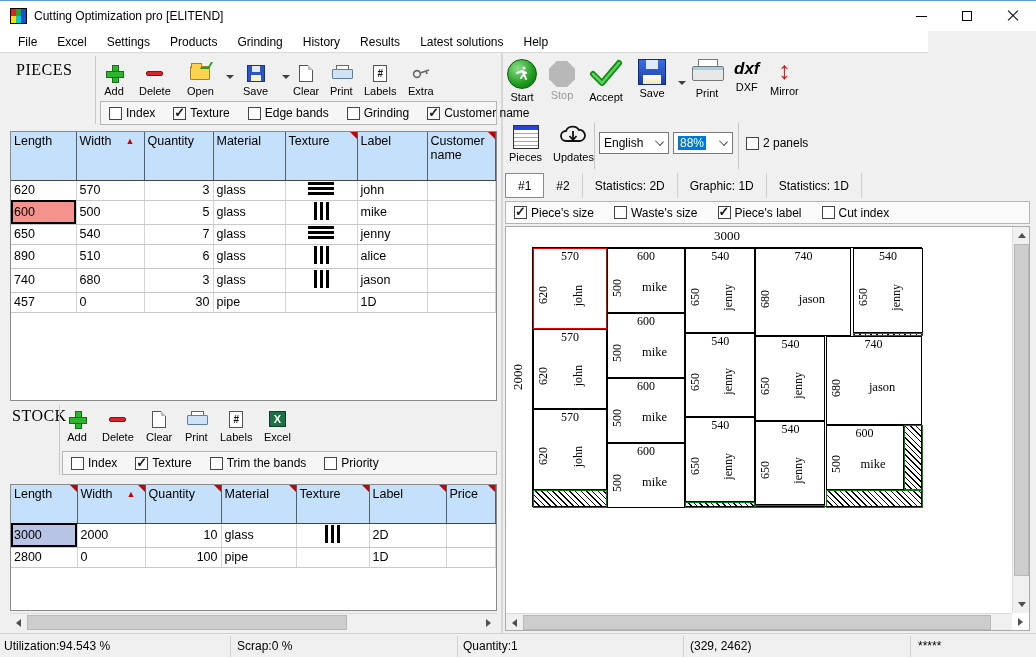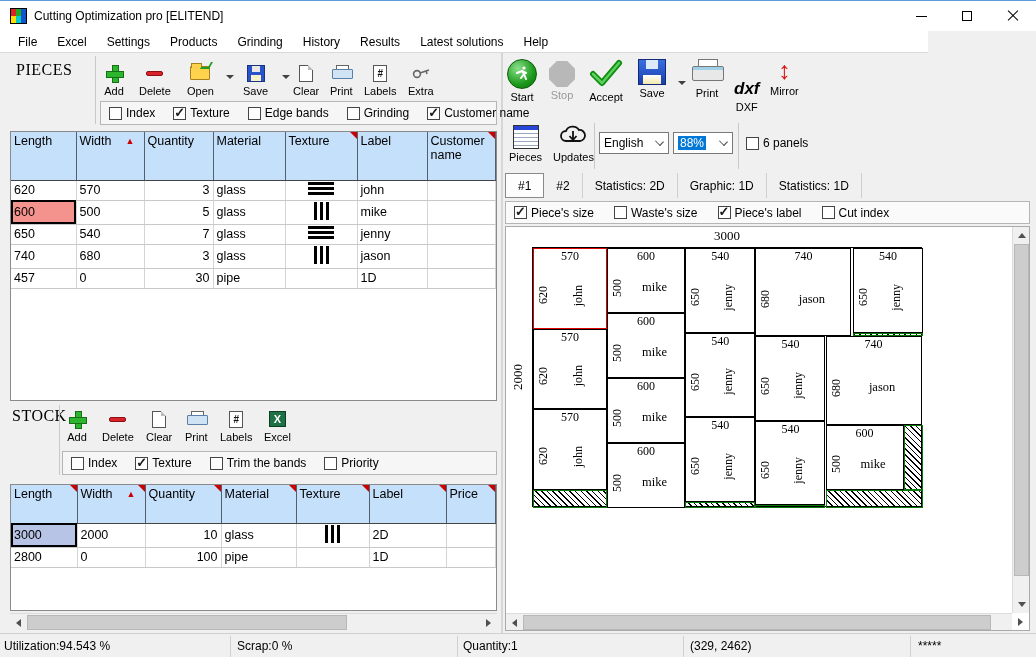--- a/index.html
+++ b/index.html
@@ -307,20 +307,29 @@
         <tr>
           <td>650</td>
           <td>540</td>
           <td class="num">7</td>
           <td>glass</td>
           <td class="cen"><span class="tex-h"></span></td>
           <td>jenny</td>
           <td></td>
         </tr>
         <tr>
+          <td>890</td>
+          <td>510</td>
+          <td class="num">6</td>
+          <td>glass</td>
+          <td class="cen"><span class="tex-v"></span></td>
+          <td>alice</td>
+          <td></td>
+        </tr>
+        <tr>
           <td>740</td>
           <td>680</td>
           <td class="num">3</td>
           <td>glass</td>
           <td class="cen"><span class="tex-v"></span></td>
           <td>jason</td>
           <td></td>
         </tr>
         <tr>
           <td>457</td>
@@ -477,21 +486,21 @@
 </div>
 <div class="tb-btn" style="left:638px;top:58px;">
   <span class="ic-floppy-big"></span>
   <span class="lbl">Save</span>
 </div>
 <span class="caret" style="left:678px;top:80px;"></span>
 <div class="tb-btn" style="left:692px;top:58px;">
   <span class="ic-print-big"></span>
   <span class="lbl">Print</span>
 </div>
-<div class="tb-btn" style="left:734px;top:58px;margin-top:20px;">
+<div class="tb-btn" style="left:734px;top:58px;">
   <span class="dxf-text">dxf</span>
   <span class="lbl">DXF</span>
 </div>
 <div class="tb-btn" style="left:770px;top:56px;">
   <span class="ic-mirror">↕</span>
   <span class="lbl">Mirror</span>
 </div>
 
 <div class="tb-btn" style="left:509px;top:124px;">
   <span class="ic-grid"></span>
@@ -512,21 +521,21 @@
   <span>English</span>
   <span class="chev"></span>
 </div>
 <div class="combo" style="left:673px;top:131px;width:60px;">
   <span class="hl">88%</span>
   <span class="chev"></span>
 </div>
 <div class="vsep" style="left:738px;top:122px;height:46px;"></div>
 <label class="cbrow" style="position:absolute;left:746px;top:135px;">
   <span class="cb"></span>
-  <span>6 panels</span>
+  <span>2 panels</span>
 </label>
 
 <div class="tabbar">
   <div class="tab active">#1</div>
   <div class="tab">#2</div>
   <div class="tab">Statistics: 2D</div>
   <div class="tab">Graphic: 1D</div>
   <div class="tab">Statistics: 1D</div>
 </div>
 

